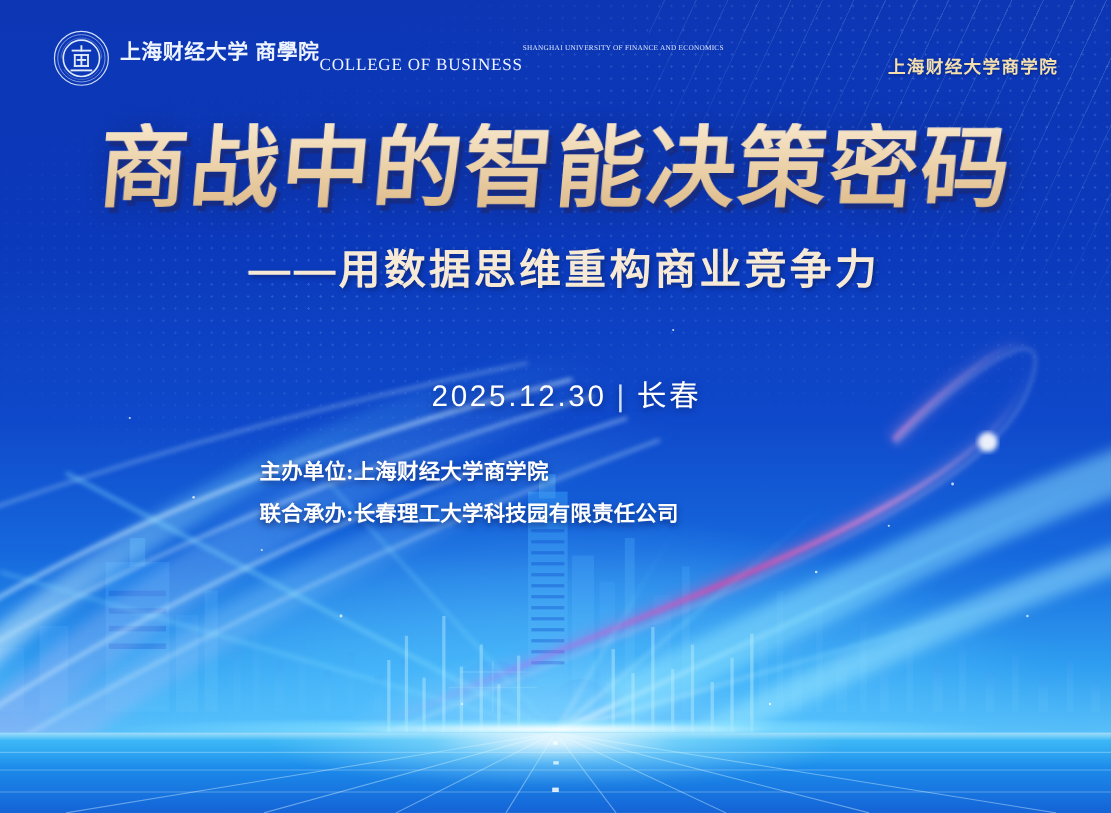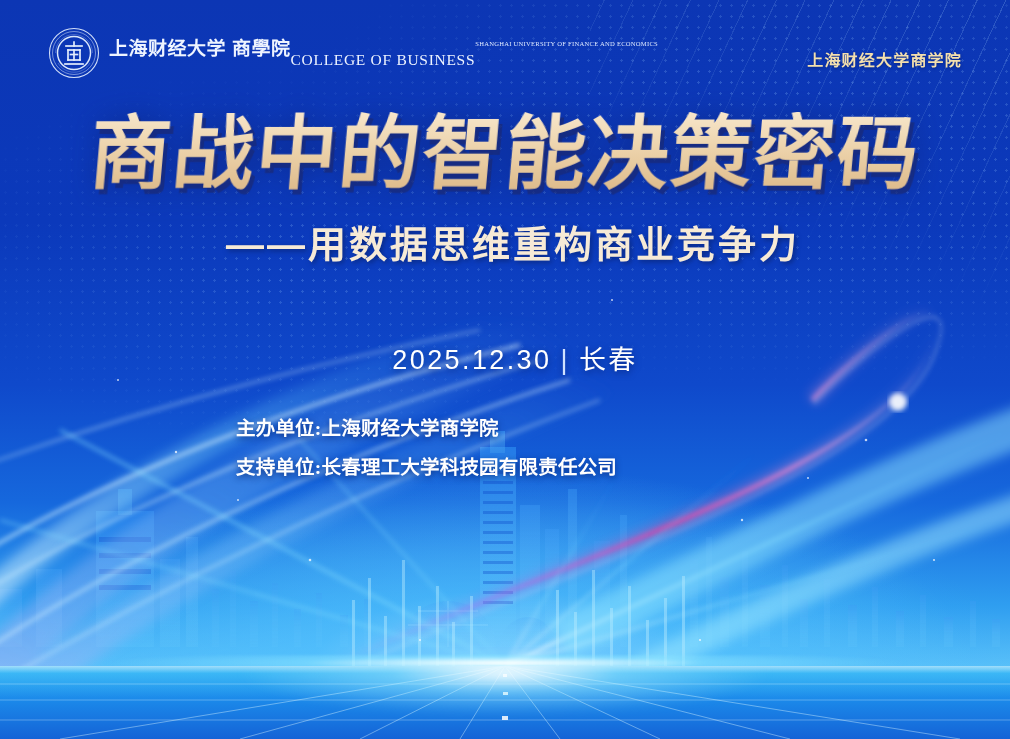--- a/index.html
+++ b/index.html
@@ -418,16 +418,16 @@
     <div class="main-title">商战中的智能决策密码</div>
     <div class="sub-title">——用数据思维重构商业竞争力</div>
   </div>
 
   <div class="date-line">
     <span>2025.12.30</span><span class="sep">|</span><span>长春</span>
   </div>
 
   <div class="orgs">
     <div class="org-line">主办单位:上海财经大学商学院</div>
-    <div class="org-line">支持单位:长春理工大学科技园有限责任公司</div>
+    <div class="org-line">联合承办:长春理工大学科技园有限责任公司</div>
   </div>
 
 </div>
 
 </body></html>

